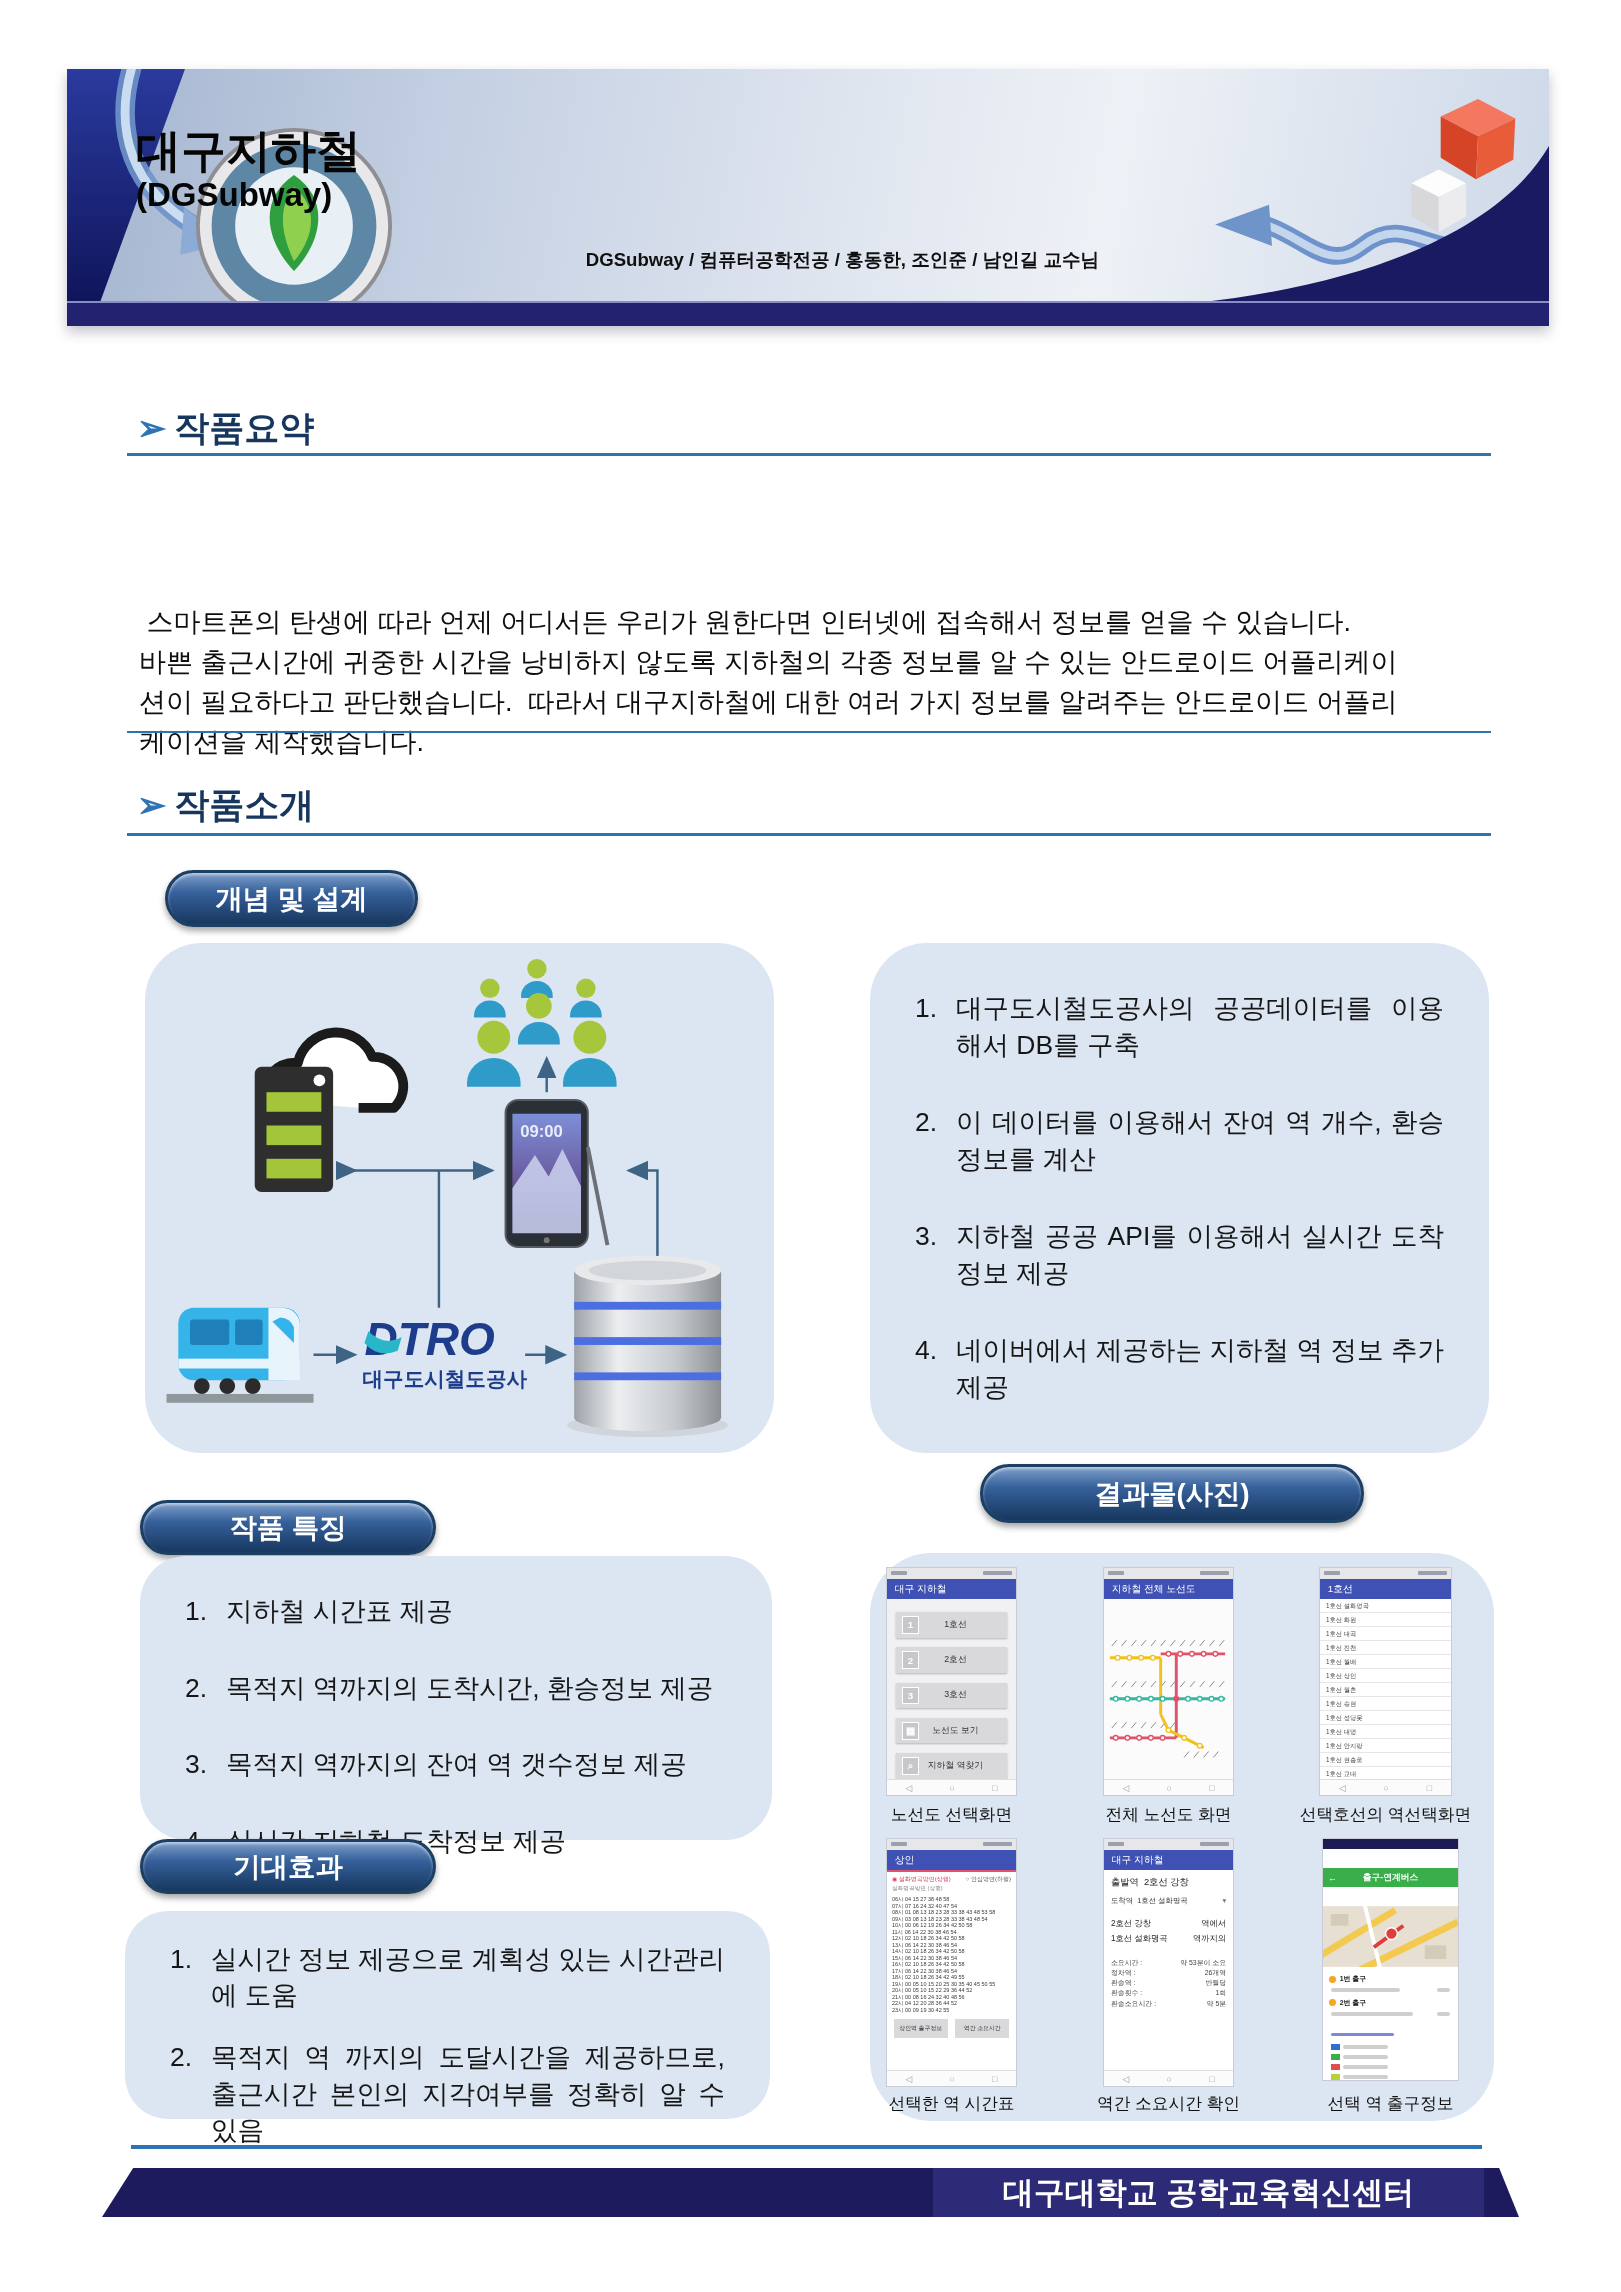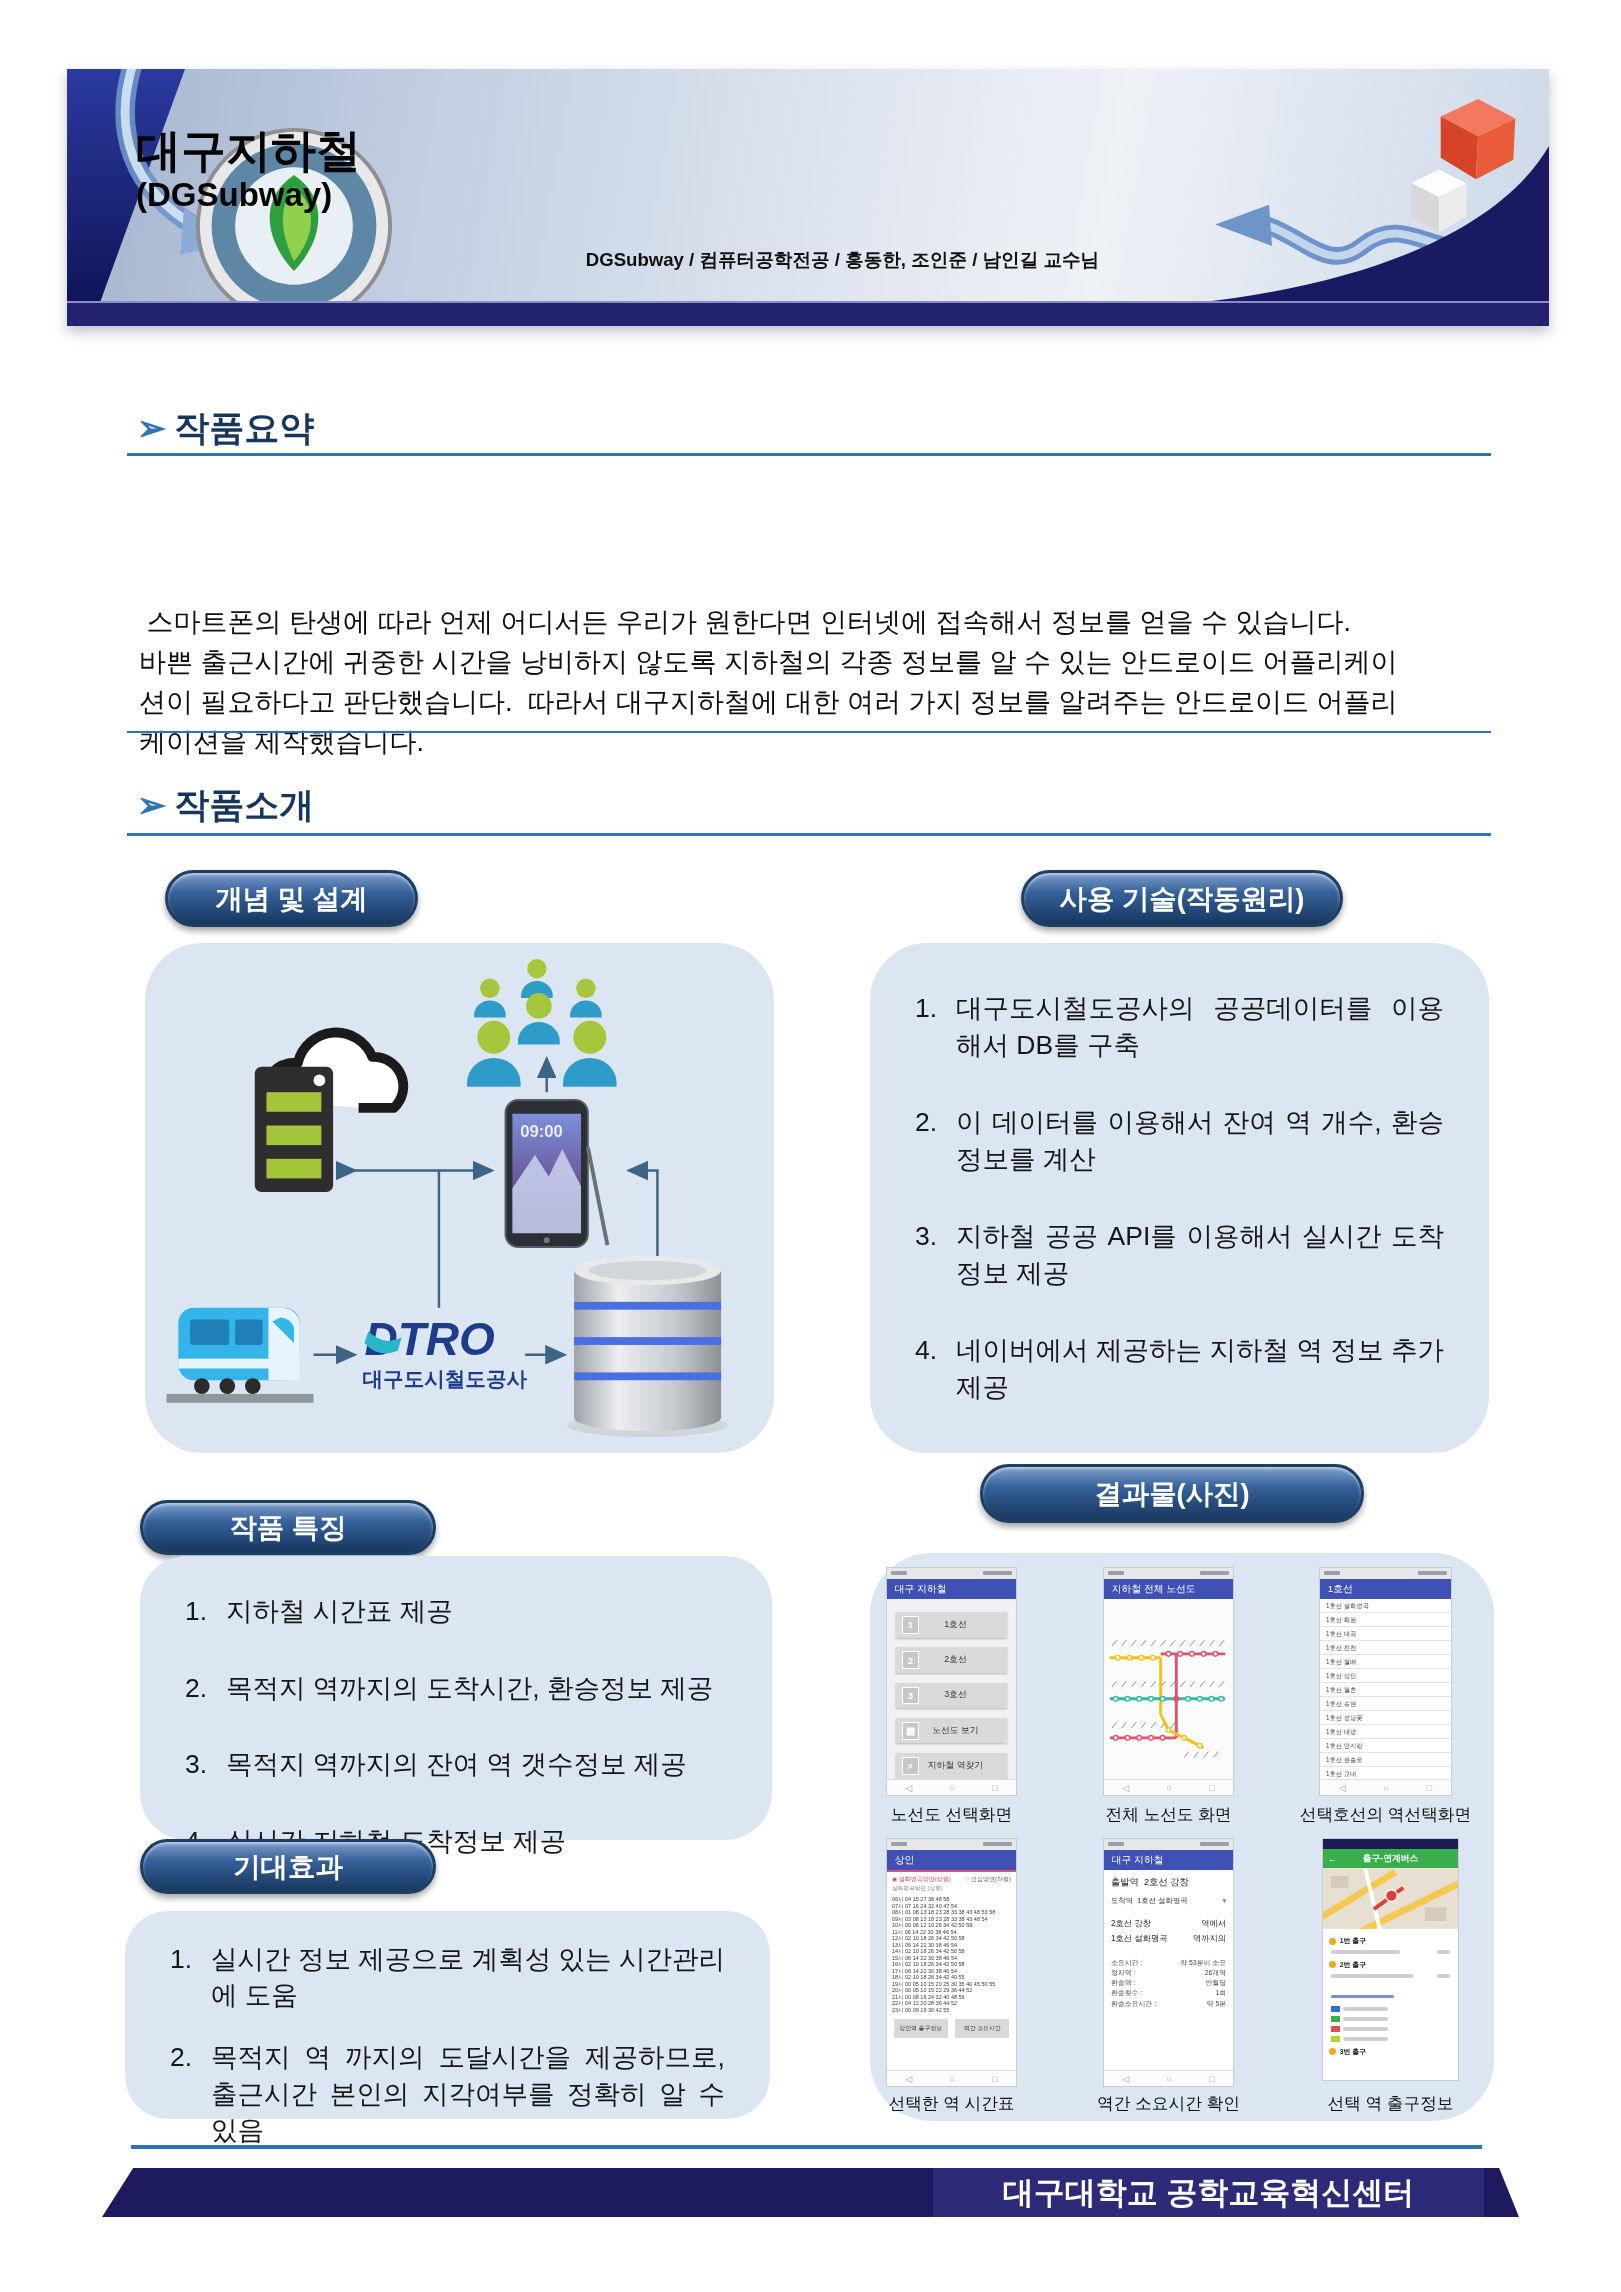--- a/index.html
+++ b/index.html
@@ -172,23 +172,20 @@
 
   <div class="rule" style="left:127px;top:731px;width:1364px;height:2px;"></div>
 
   <div class="sec-h" style="left:137px;top:782px;">
     <span class="arrow">➢</span><span>작품소개</span>
   </div>
   <div class="rule" style="left:127px;top:833px;width:1364px;"></div>
 
   <div class="badge" style="left:165px;top:870px;width:247px;height:51px;">
       <span>개념 및 설계</span>
-    </div>
-  <div class="badge" style="left:1021px;top:870px;width:316px;height:51px;">
-      <span>사용 기술(작동원리)</span>
     </div>
 
   <div class="panel" style="left:145px;top:943px;width:629px;height:510px;">
     <svg width="629" height="510" viewBox="0 0 642 520">
       <defs>
         <marker id="ah" markerWidth="9" markerHeight="8" refX="7" refY="4" orient="auto">
           <polygon points="0,0 9,4 0,8" fill="#3d6485"></polygon>
         </marker>
         <g id="psn">
           <circle cx="0" cy="0" r="16" fill="#a6c73c"></circle>
@@ -558,21 +555,21 @@
           </div>
         </div>
     </div>
     <div class="p-nav">
         <span class="nav-back"></span>
         <span class="nav-home"></span>
         <span class="nav-sq"></span>
       </div>
   </div>
 
-  <div class="phone" style="left:1323px;top:1839px;width:135px;height:241px;">
+  <div class="phone" style="left:1323px;top:1839px;width:135px;height:241px;gap:19px;">
     <div class="p6-status"></div>
     <div class="p6-header">
       <span class="p6-back"></span>
       <span>출구-연계버스</span>
     </div>
     <div class="p-body" style="background:#fff;">
       <svg width="135" height="61" viewBox="0 0 138 62">
         <rect width="138" height="62" fill="#e7e0d2"></rect>
         <rect x="8" y="8" width="18" height="12" fill="#d4cbb8"></rect>
         <rect x="104" y="40" width="22" height="14" fill="#d4cbb8"></rect>

